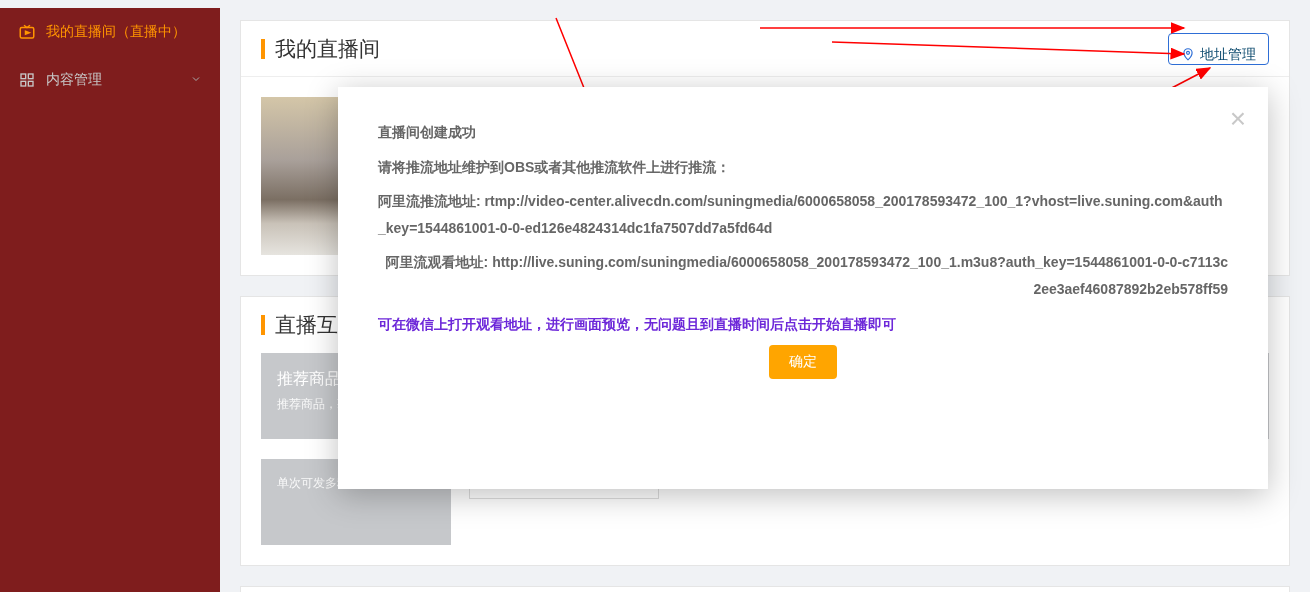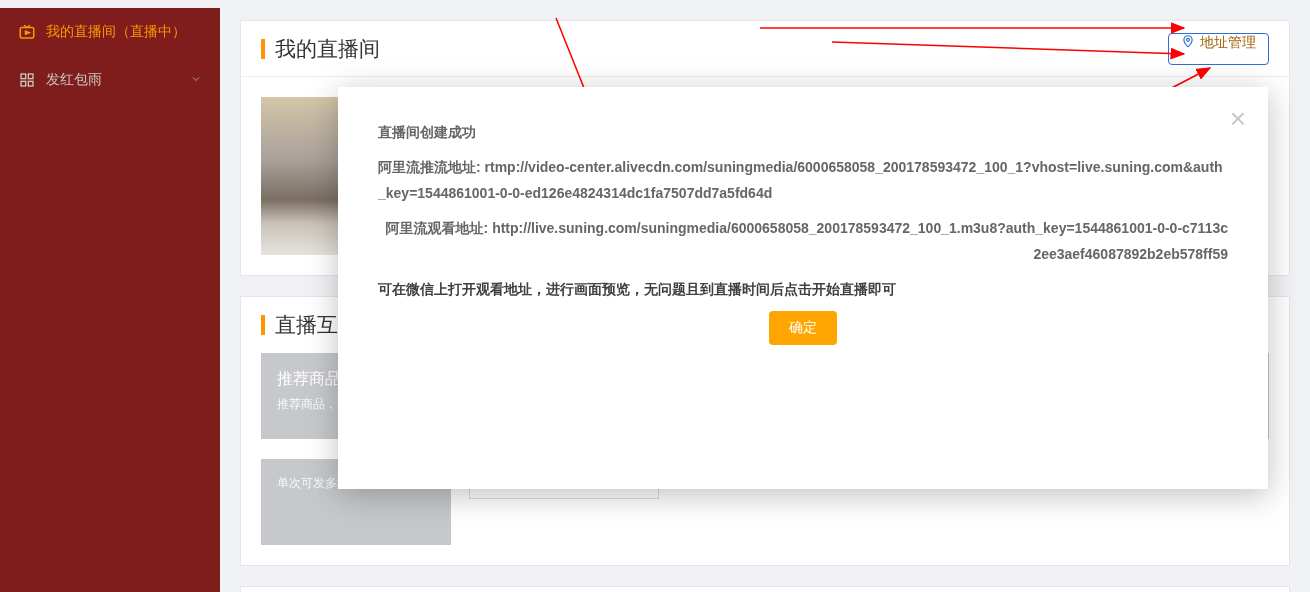--- a/index.html
+++ b/index.html
@@ -13,40 +13,40 @@
   .chevron { margin-left: auto; color: #aaa; }
   
   .main { position: absolute; left: 220px; top: 0; right: 0; height: 592px; overflow: hidden; background: #f0f2f5; }
   
   .card { background: #fff; border: 1px solid #e5e5e5; margin: 20px; }
   .card-header { display: flex; align-items: center; height: 56px; padding: 0 20px; border-bottom: 1px solid #eee; }
   .card-header .bar { width: 4px; height: 20px; background: #ff9500; margin-right: 10px; }
   .card-header .title { font-size: 21px; color: #333; font-weight: 400; flex: 1; }
   .card-body { padding: 20px; }
   
-  .addr-btn { border: 1px solid #2e6ed6; color: #a16207; background: #fff; height: 32px; padding: 0 12px; display: inline-flex; align-items: flex-start; gap: 5px; border-radius: 4px; cursor: pointer; font-size: 14px; }
+  .addr-btn { border: 1px solid #2e6ed6; color: #0c4a6e; background: #fff; height: 32px; padding: 0 12px; display: inline-flex; align-items: flex-end; gap: 5px; border-radius: 4px; cursor: pointer; font-size: 14px; }
   
   .thumb { width: 170px; height: 158px; background: linear-gradient(180deg,#d4c6a8 0%,#a9a09a 40%,#7b6f63 65%,#c9c2b8 80%,#e6e4df 100%); display:inline-block; vertical-align:top; }
   .room-info { display:inline-block; vertical-align:top; margin-left:20px; }
   
   .interact-row { display:flex; gap:18px; padding: 0 20px 20px 20px; }
   .interact-tile { flex:0 0 190px; height:86px; background:#c6c8cb; color:#fff; padding:16px; }
   .interact-tile .t { font-size:16px; margin-bottom:6px; }
   .interact-tile .s { font-size:12px; opacity:.9; }
   .interact-right { flex:1; height:86px; background:#c6c8cb; }
   .gap-card { flex:0 0 190px; height:40px; border:1px solid #ddd; }
   
   .danmu .card-header { border-bottom:none; }
   
   
   .arrow { position:absolute; pointer-events:none; }
   .modal { position:absolute; left:338px; top:87px; width:930px; height:402px; background:#fff; box-shadow: 0 6px 30px rgba(0,0,0,.25); }
   .modal-body { padding: 32px 40px 20px 40px; font-size:14px; color:#666; line-height: 1.9; }
   .modal-body p { margin-bottom: 8px; font-weight: bold; }
-  .modal-body .warn { color:#404040;margin-top:8px; }
+  .modal-body .warn { color:#6d28d9;margin-top:8px; }
   .modal-close { position:absolute; top:18px; right:22px; color:#c8c8c8; font-size:28px; cursor:pointer; line-height:1; }
   .modal-footer { text-align:center; margin-top: 0; }
   .ok-btn { background:#ffa500; color:#fff; border:none; height:34px; padding:0 20px; border-radius:4px; font-size:14px; cursor:pointer; }
 </style>
 </head>
 <body>
 
 <div class="sidebar">
   <div class="sidebar-item active">
     <span class="sidebar-icon">
@@ -60,21 +60,21 @@
   </div>
   <div class="sidebar-item normal">
     <span class="sidebar-icon">
       <svg width="16" height="16" viewBox="0 0 24 24" fill="none" stroke="#c8c8c8" stroke-width="2">
           <rect x="3" y="3" width="7" height="7"></rect>
           <rect x="14" y="3" width="7" height="7"></rect>
           <rect x="3" y="14" width="7" height="7"></rect>
           <rect x="14" y="14" width="7" height="7"></rect>
         </svg>
     </span>
-    <span>发红包雨</span>
+    <span>内容管理</span>
     <span class="chevron">
       <svg width="12" height="12" viewBox="0 0 24 24" fill="none" stroke="#aaa" stroke-width="2">
           <path d="M6 9l6 6 6-6"></path>
         </svg>
     </span>
   </div>
 </div>
 
 <div class="main">
 
@@ -139,20 +139,21 @@
 
   <line x1="1072" y1="140" x2="1210" y2="68" stroke="#ff0000" stroke-width="1.5" marker-end="url(#ah)"></line>
 
   <line x1="556" y1="18" x2="616" y2="168" stroke="#ff0000" stroke-width="1.5" marker-end="url(#ah)"></line>
 </svg>
 
 <div class="modal">
   <span class="modal-close">×</span>
   <div class="modal-body">
     <p>直播间创建成功</p>
+    <p>请将推流地址维护到OBS或者其他推流软件上进行推流：</p>
     <p style="word-break:break-all;">阿里流推流地址: rtmp://video-center.alivecdn.com/suningmedia/6000658058_200178593472_100_1?vhost=live.suning.com&amp;auth_key=1544861001-0-0-ed126e4824314dc1fa7507dd7a5fd64d</p>
     <p style="word-break:break-all;text-align:right;">阿里流观看地址: http://live.suning.com/suningmedia/6000658058_200178593472_100_1.m3u8?auth_key=1544861001-0-0-c7113c2ee3aef46087892b2eb578ff59</p>
     <p class="warn">可在微信上打开观看地址，进行画面预览，无问题且到直播时间后点击开始直播即可</p>
     <div class="modal-footer">
       <button class="ok-btn"><span>确定</span></button>
     </div>
   </div>
 </div>
 
 </body></html>

